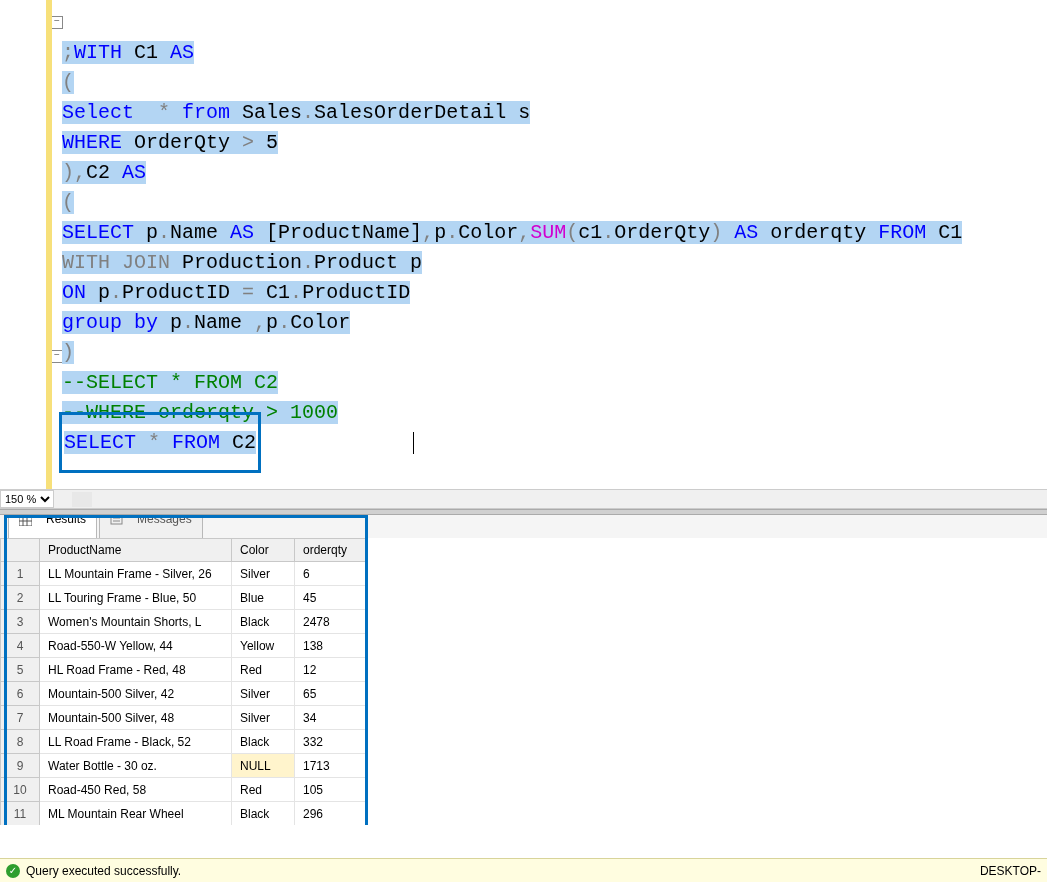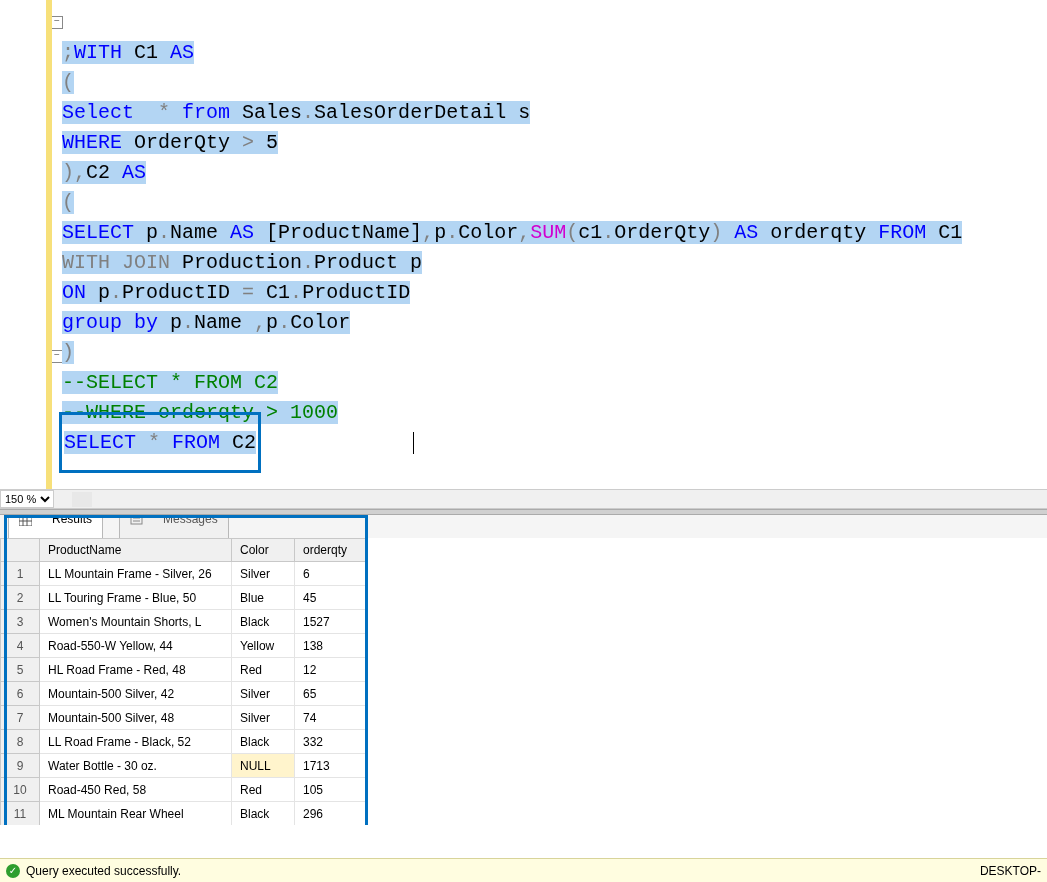--- a/index.html
+++ b/index.html
@@ -15,21 +15,21 @@
 .box-sel{border:3px solid #0070c0;padding:16px 2px;margin-left:-3px}
 .fold{position:absolute;width:11px;height:11px;border:1px solid #888;background:#fff;font-size:10px;line-height:10px;text-align:center;color:#666;cursor:pointer}
 .cursor-caret{display:inline-block;width:1px;height:22px;background:#000;vertical-align:middle;margin-left:20px}
 .zoom-bar{position:absolute;left:0;bottom:0;height:18px;width:100%;background:#f0f0f0;border-top:1px solid #ccc;font-family:"Segoe UI",Arial,sans-serif;font-size:11px}
 .zoom-bar select{font-size:11px;height:18px;border:1px solid #ccc;background:#fff}
 .scroll-stub{position:absolute;left:72px;bottom:1px;height:15px;width:20px;background:#e8e8e8}
 .splitter{height:4px;background:#d0d0d0;border-top:1px solid #aaa;border-bottom:1px solid #aaa}
 .results-wrap{position:relative;height:310px;background:#fff;overflow:hidden}
 .highlight-box{position:absolute;left:4px;top:0;width:358px;height:308px;border:3px solid #0070c0;pointer-events:none;z-index:5}
 .tabs{height:23px;background:#f5f5f5;padding-left:8px;font-family:"Segoe UI",Arial,sans-serif;font-size:12px;display:flex;align-items:flex-end}
-.tab{height:22px;padding:8px 10px;border:1px solid #b8b8b8;border-bottom:0;background:#fff;display:flex;align-items:center;gap:20px;margin-right:16px;cursor:pointer}
+.tab{height:22px;padding:8px 10px;border:1px solid #b8b8b8;border-bottom:0;background:#fff;display:flex;align-items:center;gap:14px;margin-right:2px;cursor:pointer}
 .tab.inactive{background:#f0f0f0;color:#555}
 .icon-g{width:13px;height:13px;display:inline-block}
 .grid{font-family:"Segoe UI",Arial,sans-serif;font-size:12px;border-collapse:collapse;background:#fff}
 .grid th{background:#f0f0f0;border:1px solid #c8c8c8;padding:2px 8px;font-weight:400;text-align:left;height:18px}
 .grid td{border:1px solid #e4e4e4;padding:2px 8px;height:19px}
 .grid .rownum{background:#f0f0f0;border:1px solid #c8c8c8;text-align:center;width:22px;color:#555}
 .grid .sel-cell{border:1px dotted #666}
 .grid .null{background:#fff4cc}
 .statusbar{position:absolute;left:0;bottom:0;height:24px;width:100%;background:#fffde0;border-top:1px solid #d8d49a;font-family:"Segoe UI",Arial,sans-serif;font-size:12px;display:flex;align-items:center;padding:0 6px;box-sizing:border-box;justify-content:space-between}
 .status-left{display:flex;align-items:center;gap:6px}
@@ -109,21 +109,21 @@
         <tr>
           <td class="rownum">2</td>
           <td>LL Touring Frame - Blue, 50</td>
           <td>Blue</td>
           <td>45</td>
         </tr>
         <tr>
           <td class="rownum">3</td>
           <td>Women's Mountain Shorts, L</td>
           <td>Black</td>
-          <td>1527</td>
+          <td>2478</td>
         </tr>
         <tr>
           <td class="rownum">4</td>
           <td>Road-550-W Yellow, 44</td>
           <td>Yellow</td>
           <td>138</td>
         </tr>
         <tr>
           <td class="rownum">5</td>
           <td>HL Road Frame - Red, 48</td>
@@ -133,21 +133,21 @@
         <tr>
           <td class="rownum">6</td>
           <td>Mountain-500 Silver, 42</td>
           <td>Silver</td>
           <td>65</td>
         </tr>
         <tr>
           <td class="rownum">7</td>
           <td>Mountain-500 Silver, 48</td>
           <td>Silver</td>
-          <td>74</td>
+          <td>34</td>
         </tr>
         <tr>
           <td class="rownum">8</td>
           <td>LL Road Frame - Black, 52</td>
           <td>Black</td>
           <td>332</td>
         </tr>
         <tr>
           <td class="rownum">9</td>
           <td>Water Bottle - 30 oz.</td>

